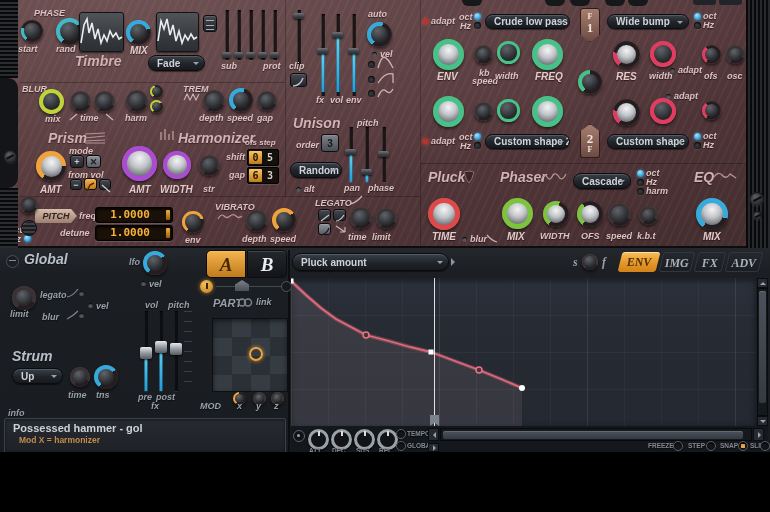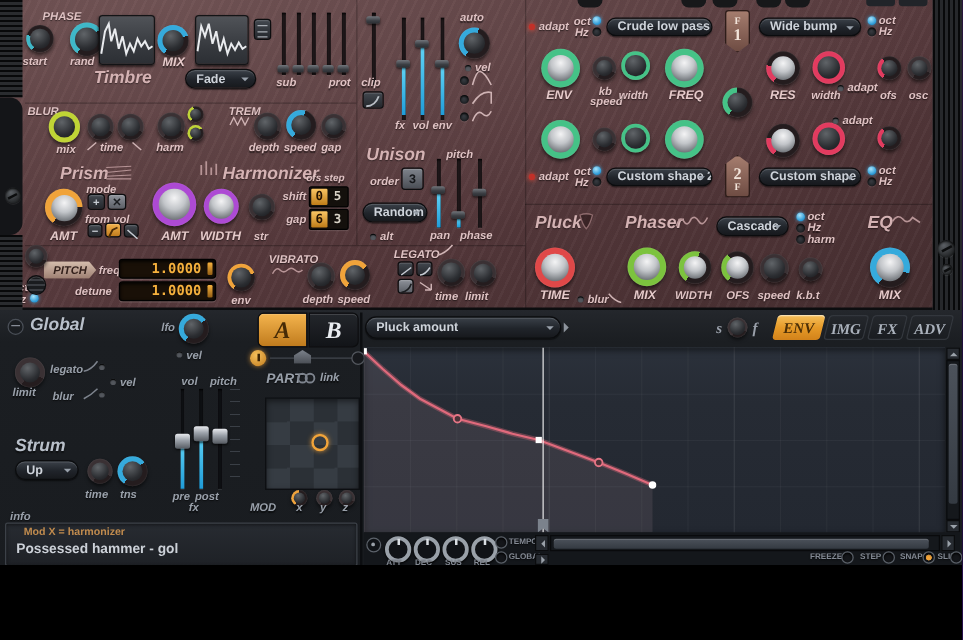--- a/index.html
+++ b/index.html
@@ -30,21 +30,21 @@
 .dd{position:absolute;background:linear-gradient(#3b4149,#20242a 55%,#17191d);border:1px solid #0b0c0e;border-radius:8px;color:#ced3da;font:bold 10px "Liberation Sans",sans-serif;padding:1px 15px 0 8px;box-shadow:inset 0 1px 0 rgba(255,255,255,.14),0 1px 1px rgba(0,0,0,.5);white-space:nowrap;overflow:hidden;box-sizing:border-box;}
 .dd::after{content:"";position:absolute;right:5px;top:50%;margin-top:-1px;border:3px solid transparent;border-top-color:#98a0aa;}
 .kn{position:absolute;border-radius:50%;background:conic-gradient(from 215deg, var(--r,#3a3134) 0 var(--b,72%), #241c1e var(--b,72%));box-shadow:0 2px 3px rgba(0,0,0,.55),inset 0 0 1px rgba(255,255,255,.2);}
 .kn::after{content:"";position:absolute;inset:15%;border-radius:50%;background:radial-gradient(circle at 38% 28%,#606468,#2b2d31 62%,#17181b);}
 .kn.metal::after{background:radial-gradient(circle at 50% 30%,#f4f4f5,#c2c5c9 42%,#777b80 78%,#4f5257);}
 .vsl{position:absolute;}
 .vsl .tr{position:absolute;left:50%;transform:translateX(-50%);width:3px;top:0;bottom:0;background:#221a1c;box-shadow:0 1px 0 rgba(255,255,255,.09),inset 0 1px 2px #000;}
 .vsl .fi{position:absolute;left:50%;transform:translateX(-50%);width:3px;background:linear-gradient(#5fd2f5,#1f9cd8);}
 .vsl .hd{position:absolute;left:0;right:0;height:6px;background:linear-gradient(#72767c,#3b3e43 60%,#2b2e32);border-radius:2px;box-shadow:0 1px 2px rgba(0,0,0,.7);}
 .dk .tr{background:#101216;} 
-.lcd{position:absolute;background:#191007;border:1px solid #000;border-radius:3px;color:#f6b13d;font:bold 11px "DejaVu Sans Mono",monospace;text-align:right;padding-right:11px;box-shadow:inset 0 1px 3px #000,0 1px 0 rgba(255,255,255,.14);box-sizing:border-box;}
+.lcd{position:absolute;background:#191007;border:1px solid #000;border-radius:3px;color:#f6b13d;font:bold 11px "DejaVu Sans Mono",monospace;text-align:right;padding-right:22px;box-shadow:inset 0 1px 3px #000,0 1px 0 rgba(255,255,255,.14);box-sizing:border-box;}
 .lcd::after{content:"";position:absolute;right:2px;top:2px;bottom:2px;width:4px;background:linear-gradient(#f6b13d,#925e14);border-radius:1px;}
 .rdo{position:absolute;width:7px;height:7px;border-radius:50%;background:radial-gradient(circle at 40% 32%,#3d4147,#16181b);box-shadow:inset 0 1px 2px #000,0 1px 0 rgba(255,255,255,.08);}
 .rdo.on{background:radial-gradient(circle at 40% 32%,#a8e4fb,#2696d4 70%);box-shadow:0 0 3px rgba(60,180,240,.8);}
 .led{position:absolute;width:5px;height:5px;border-radius:50%;background:#c23028;box-shadow:0 0 4px rgba(255,80,60,.9);}
 .ledo{position:absolute;width:5px;height:5px;border-radius:50%;background:#53575d;box-shadow:inset 0 1px 1px #000;}
 .btn{position:absolute;background:linear-gradient(#43484f,#24272c);border:1px solid #0c0d0f;border-radius:3px;box-shadow:inset 0 1px 0 rgba(255,255,255,.14);box-sizing:border-box;}
 .btn.or{background:linear-gradient(#f4b44e,#c07b1d);}
 .chk{position:absolute;width:8px;height:8px;border-radius:50%;border:1px solid #595f67;background:#14161a;box-shadow:inset 0 1px 2px #000;}
 .chk.on{background:radial-gradient(circle,#f0a33a 40%,#14161a 45%);}
 .wvd{position:absolute;background:linear-gradient(#505358,#34373c 70%,#2c2f34);border:1px solid #131416;border-radius:3px;box-shadow:0 1px 2px rgba(0,0,0,.6);}
@@ -531,22 +531,22 @@
   <div class="kn" style="left:233px;top:392px;width:13px;height:13px;--r:#f0a33a;--b:40%;"></div>
   <div class="kn" style="left:253px;top:392px;width:13px;height:13px;"></div>
   <div class="kn" style="left:271px;top:392px;width:13px;height:13px;"></div>
   <span class="dlb" style="left:200px;top:401px;">MOD</span>
   <span class="dlb" style="left:237px;top:401px;">x</span>
   <span class="dlb" style="left:256px;top:401px;">y</span>
   <span class="dlb" style="left:274px;top:401px;">z</span>
 
   <span class="dlb" style="left:8px;top:408px;">info</span>
   <div style="position:absolute;left:4px;top:418px;width:280px;height:33px;background:linear-gradient(#272b31,#1e2126);border:1px solid #3c4148;border-radius:2px;box-shadow:inset 0 1px 3px rgba(0,0,0,.5);">
+    <div style="margin:3px 0 0 8px;font:bold 11px 'Liberation Sans',sans-serif;color:#ccd1d8;">Possessed hammer - gol</div>
     <div style="margin:1px 0 0 14px;font:bold 8.5px 'Liberation Sans',sans-serif;color:#c08b4e;">Mod X = harmonizer</div>
-    <div style="margin:3px 0 0 8px;font:bold 11px 'Liberation Sans',sans-serif;color:#ccd1d8;">Possessed hammer - gol</div>
   </div>
 
   <div class="dd" style="left:292px;top:253px;width:157px;height:18px;line-height:16px;border-radius:9px;">Pluck amount</div>
   <div style="position:absolute;left:451px;top:258px;border:4px solid transparent;border-left-color:#8d939c;"></div>
   <span style="position:absolute;left:573px;top:255px;font:italic bold 12px 'Liberation Serif',serif;color:#9aa0aa;">s</span>
   <div class="kn" style="left:582px;top:254px;width:16px;height:16px;"></div>
   <span style="position:absolute;left:602px;top:255px;font:italic bold 12px 'Liberation Serif',serif;color:#9aa0aa;">f</span>
 
   <div class="tab on" style="left:620px;top:252px;width:38px;">
       <span>ENV</span>

